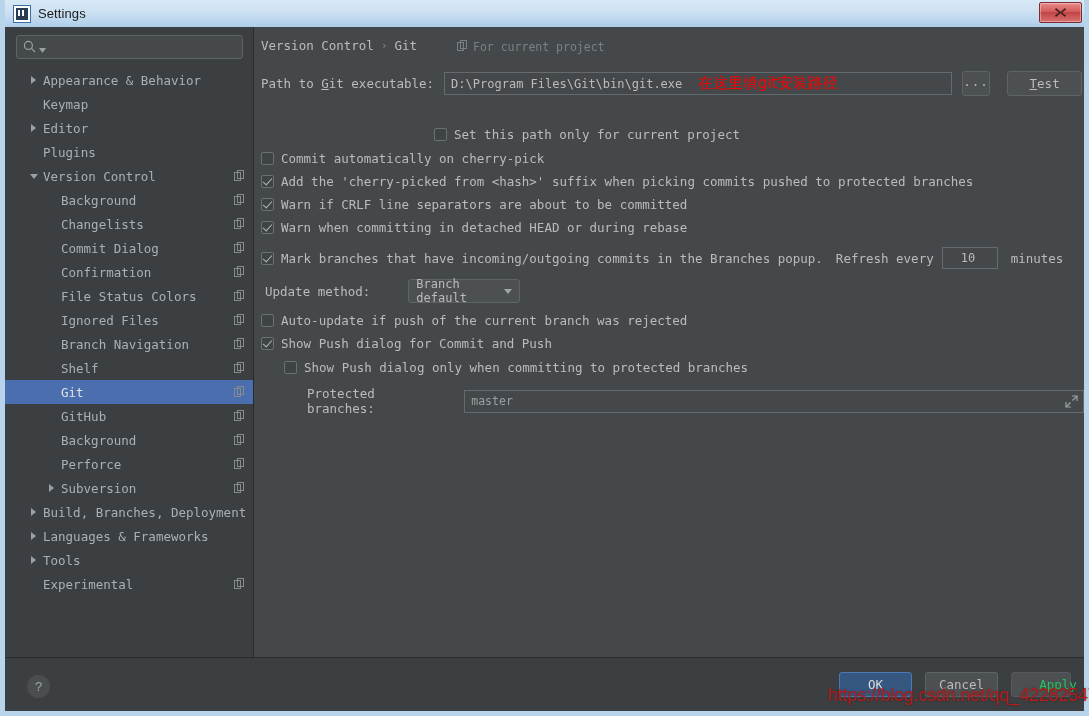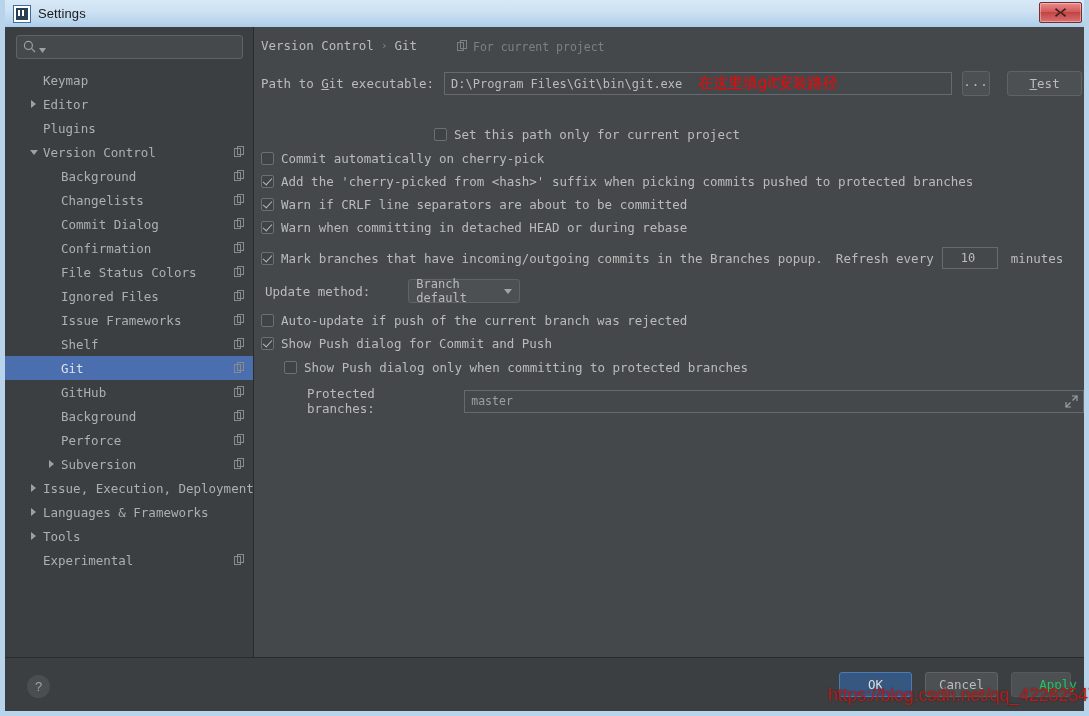--- a/index.html
+++ b/index.html
@@ -429,20 +429,26 @@
             </span>
             <span class="search-caret">
               <svg width="7" height="5" viewBox="0 0 7 5">
                   <path d="M0,0 L7,0 L3.5,5 Z" fill="#9aa0a6"></path>
                 </svg>
             </span>
           </div>
         </div>
         <div class="tree" id="tree">
             <div class="tree-row lvl0">
+              <span class="tw">
+                <span class="tri-right"></span>
+              </span>
+              <span class="tree-label">Appearance &amp; Behavior</span>
+            </div>
+            <div class="tree-row lvl0">
               <span class="tree-label">Keymap</span>
             </div>
             <div class="tree-row lvl0">
               <span class="tw">
                 <span class="tri-right"></span>
               </span>
               <span class="tree-label">Editor</span>
             </div>
             <div class="tree-row lvl0">
               <span class="tree-label">Plugins</span>
@@ -493,21 +499,21 @@
                 </svg></span>
             </div>
             <div class="tree-row lvl1">
               <span class="tree-label">Ignored Files</span>
               <span class="copy-icon"><svg width="11" height="11" viewBox="0 0 11 11">
                   <rect x="0.5" y="2.5" width="6" height="8" fill="none" stroke="#868b8e" stroke-width="1"></rect>
                   <rect x="3.5" y="0.5" width="6" height="8" fill="none" stroke="#868b8e" stroke-width="1"></rect>
                 </svg></span>
             </div>
             <div class="tree-row lvl1">
-              <span class="tree-label">Issue Frameworks</span>
+              <span class="tree-label">Branch Navigation</span>
               <span class="copy-icon"><svg width="11" height="11" viewBox="0 0 11 11">
                   <rect x="0.5" y="2.5" width="6" height="8" fill="none" stroke="#868b8e" stroke-width="1"></rect>
                   <rect x="3.5" y="0.5" width="6" height="8" fill="none" stroke="#868b8e" stroke-width="1"></rect>
                 </svg></span>
             </div>
             <div class="tree-row lvl1">
               <span class="tree-label">Shelf</span>
               <span class="copy-icon"><svg width="11" height="11" viewBox="0 0 11 11">
                   <rect x="0.5" y="2.5" width="6" height="8" fill="none" stroke="#868b8e" stroke-width="1"></rect>
                   <rect x="3.5" y="0.5" width="6" height="8" fill="none" stroke="#868b8e" stroke-width="1"></rect>
@@ -548,21 +554,21 @@
               <span class="tree-label">Subversion</span>
               <span class="copy-icon"><svg width="11" height="11" viewBox="0 0 11 11">
                   <rect x="0.5" y="2.5" width="6" height="8" fill="none" stroke="#868b8e" stroke-width="1"></rect>
                   <rect x="3.5" y="0.5" width="6" height="8" fill="none" stroke="#868b8e" stroke-width="1"></rect>
                 </svg></span>
             </div>
             <div class="tree-row lvl0">
               <span class="tw">
                 <span class="tri-right"></span>
               </span>
-              <span class="tree-label">Issue, Execution, Deployment</span>
+              <span class="tree-label">Build, Branches, Deployment</span>
             </div>
             <div class="tree-row lvl0">
               <span class="tw">
                 <span class="tri-right"></span>
               </span>
               <span class="tree-label">Languages &amp; Frameworks</span>
             </div>
             <div class="tree-row lvl0">
               <span class="tw">
                 <span class="tri-right"></span>

